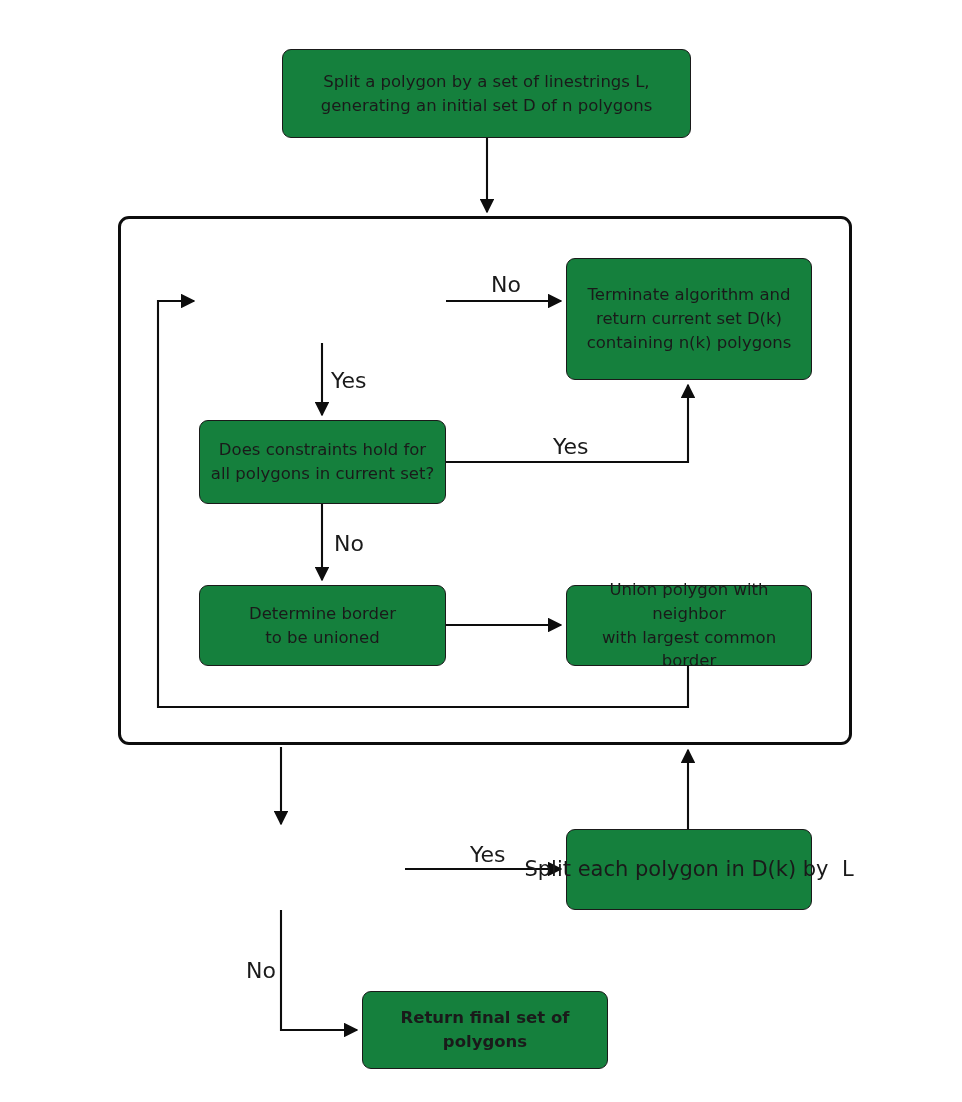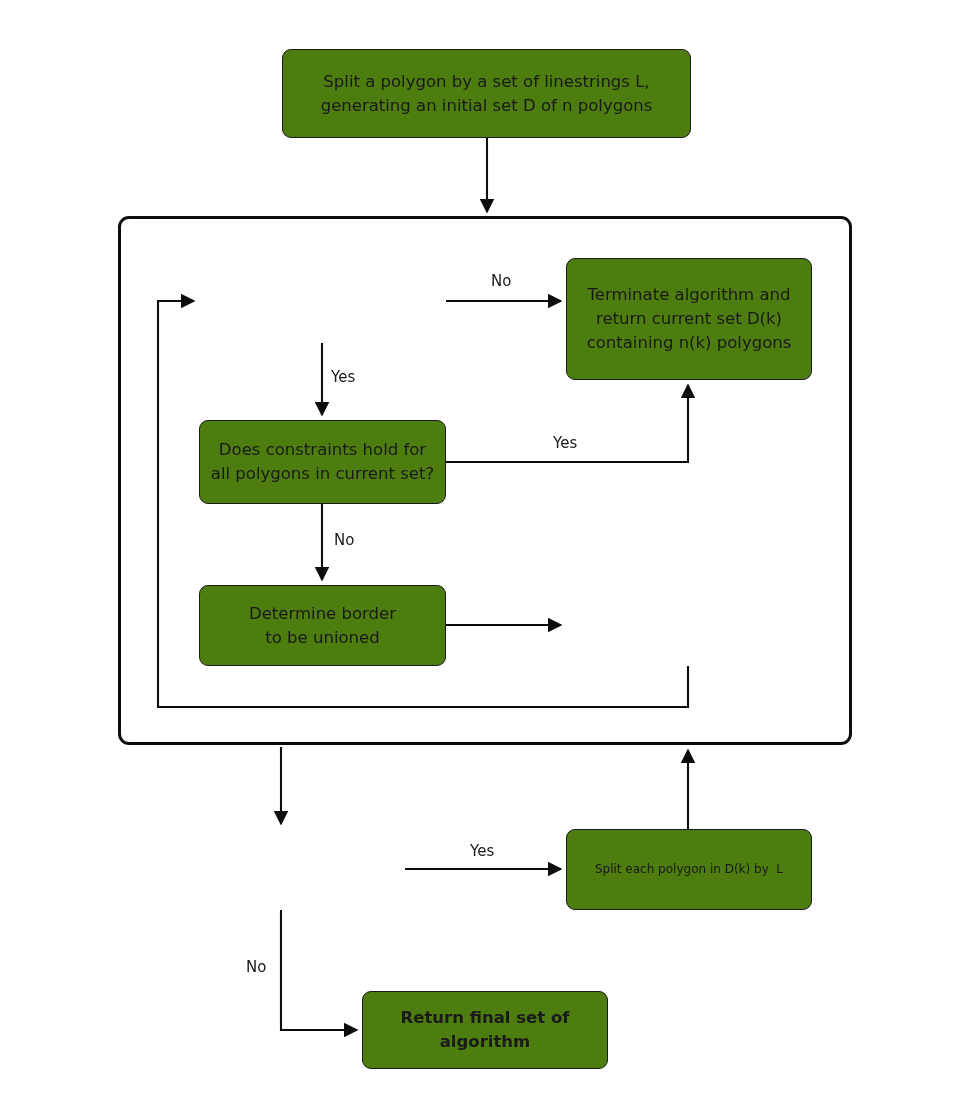--- a/index.html
+++ b/index.html
@@ -23,53 +23,53 @@
     left: 0;
     top: 0;
     width: 962px;
     height: 1102px;
   }
   .node {
     position: absolute;
     box-sizing: border-box;
     border: 1.6px solid #1a1a1a;
     border-radius: 9px;
-    background: #4d7c0f;
+    background: #15803d;
     display: flex;
     align-items: center;
     justify-content: center;
     text-align: center;
     color: #1a1a1a;
     font-size: 16.5px;
     line-height: 1.45;
     padding: 4px 6px;
     z-index: 3;
   }
   .node-text {
     white-space: pre-line;
     display: block;
   }
   .node.bold .node-text {
     font-weight: bold;
   }
   .node.nowrap .node-text {
     white-space: pre;
-    font-size: 12px;
+    font-size: 21px;
   }
   .outer-container {
     position: absolute;
     box-sizing: border-box;
     border: 3.2px solid #0d0d0d;
     border-radius: 11px;
     background: transparent;
     z-index: 1;
   }
   .edge-label {
     position: absolute;
-    font-size: 15px;
+    font-size: 22px;
     color: #1a1a1a;
     z-index: 4;
     white-space: nowrap;
   }
 </style>
 </head>
 <body>
 
 <div id="canvas">
 
@@ -122,28 +122,32 @@
     <span class="node-text">Terminate algorithm and
 return current set D(k)
 containing n(k) polygons</span>
   </div>
 
   <div class="node" style="left:199px; top:585px; width:247px; height:81px;">
     <span class="node-text">Determine border
 to be unioned</span>
   </div>
 
+  <div class="node" style="left:566px; top:585px; width:246px; height:81px;">
+    <span class="node-text">Union polygon with neighbor
+with largest common border</span>
+  </div>
 
 
   <div class="node nowrap" style="left:566px; top:829px; width:246px; height:81px;">
     <span class="node-text">Split each polygon in D(k) by  L</span>
   </div>
 
   <div class="node bold" style="left:362px; top:991px; width:246px; height:78px;">
-    <span class="node-text">Return final set of algorithm</span>
+    <span class="node-text">Return final set of polygons</span>
   </div>
 
   <div class="edge-label" style="left:491px; top:272px;">No</div>
   <div class="edge-label" style="left:331px; top:368px;">Yes</div>
   <div class="edge-label" style="left:553px; top:434px;">Yes</div>
   <div class="edge-label" style="left:334px; top:531px;">No</div>
   <div class="edge-label" style="left:470px; top:842px;">Yes</div>
   <div class="edge-label" style="left:246px; top:958px;">No</div>
 
 </div>

